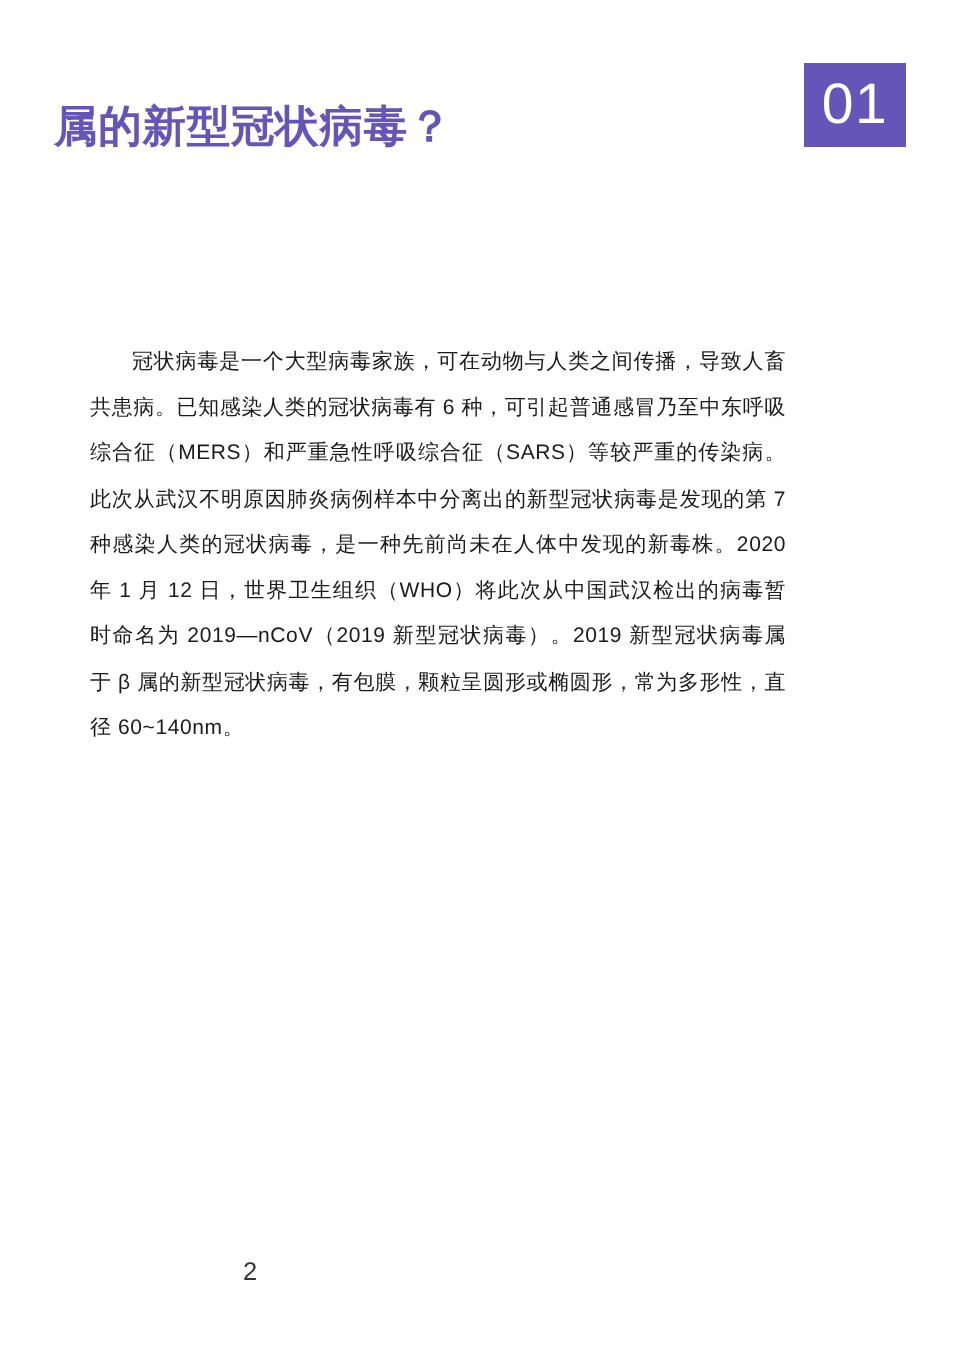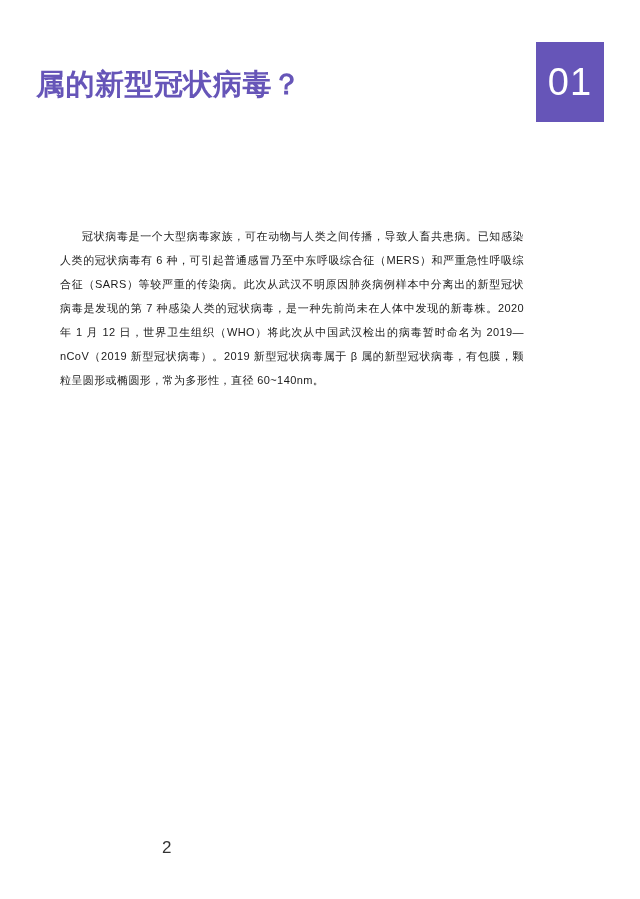--- a/index.html
+++ b/index.html
@@ -35,41 +35,41 @@
     font-weight: bold;
     color: #6655b8;
     letter-spacing: 0.5px;
     white-space: nowrap;
   }
   .number-badge {
     position: absolute;
     right: 36px;
     top: 0px;
     width: 68px;
-    height: 80px;
+    height: 56px;
     background: #6655b8;
     display: flex;
     align-items: center;
     justify-content: center;
   }
   .number-badge-text {
     color: #ffffff;
     font-size: 38px;
     font-weight: normal;
     letter-spacing: 1px;
     line-height: 1;
   }
   .body-block {
     position: absolute;
     left: 60px;
     top: 225px;
     width: 464px;
   }
   .body-text {
-    font-size: 11px;
+    font-size: 14px;
     line-height: 2.18;
     color: #1a1a1a;
     text-align: justify;
     text-justify: inter-ideograph;
     text-indent: 2em;
     letter-spacing: 0.4px;
     margin: 0;
   }
   .page-number {
     position: absolute;

